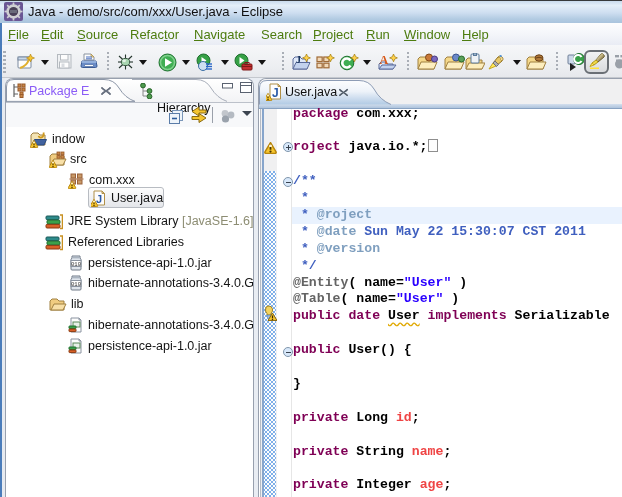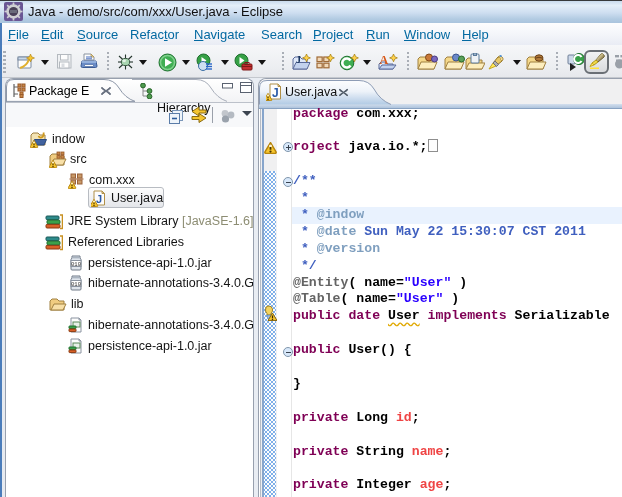--- a/index.html
+++ b/index.html
@@ -7,21 +7,21 @@
        font-family:"Liberation Sans",sans-serif;background:#e9edf3;}
   .abs{position:absolute;}
   
   #titlebar{left:0;top:0;width:622px;height:23px;
     background:linear-gradient(#c9dbed,#e4eff9 20%,#cdddf0 55%,#b2cbe2 82%,#aac4dd);
     border-top:1px solid #37393b;box-sizing:border-box;}
   #titletext{left:28px;top:4px;font-size:13px;color:#101010;}
   
   #menubar{left:2px;top:23px;width:620px;height:22px;
     background:linear-gradient(#fdfdfe,#f4f6fa 50%,#e9ecf4);}
-  .mi{position:absolute;top:27px;font-size:13px;color:#0369a1;}
+  .mi{position:absolute;top:27px;font-size:13px;color:#4d7c0f;}
   .mi u{text-decoration:underline;}
   
   #toolbar{left:2px;top:45px;width:620px;height:33px;
     background:linear-gradient(#f6f7f9,#eceef1 70%,#e6e8ec);
     border-bottom:1px solid #c4c8ce;box-sizing:border-box;}
   .sep{position:absolute;top:52px;height:20px;width:2px;
     background:repeating-linear-gradient(#a9aeb6 0 2px,transparent 2px 4px);}
   .grip{position:absolute;top:51px;height:22px;width:3px;
     background:repeating-linear-gradient(#a9aeb6 0 2px,transparent 2px 4px);}
   .tbi{position:absolute;top:53px;}
@@ -291,21 +291,21 @@
       <line x1="2" y1="11" x2="6" y2="11" stroke="#606060"></line>
       <g stroke="#9a5a28" fill="#c88848">
           <rect x="6" y="1" width="3" height="3"></rect>
           <rect x="10" y="1" width="3" height="3"></rect>
           <rect x="6" y="5" width="3" height="3"></rect>
           <rect x="10" y="5" width="3" height="3"></rect>
           <rect x="8" y="9" width="3" height="3"></rect>
           <rect x="8" y="11.5" width="3" height="3"></rect>
         </g>
     </svg>
-    <div class="abs" style="left:23px;top:5px;font-size:12.5px;color:#000000;">Package E</div>
+    <div class="abs" style="left:23px;top:5px;font-size:12.5px;color:#8b5cf6;">Package E</div>
     <svg class="abs" style="left:94px;top:6px" width="12" height="12" viewBox="0 0 12 12">
       <g stroke="#6a7280" stroke-width="1.4" fill="none">
         <path d="M1.5 2.5 Q3 4.5 5 5.5 M10.5 2.5 Q9 4.5 7 5.5 M1.5 9.5 Q3 7.5 5 6.5 M10.5 9.5 Q9 7.5 7 6.5"></path>
         <path d="M1.5 2.5 L10.5 9.5 M10.5 2.5 L1.5 9.5"></path>
       </g>
     </svg>
 
     <svg class="abs" style="left:126px;top:0" width="96" height="23" viewBox="0 0 96 23">
       <path d="M0 0.5 L64 0.5 Q74 0.5 79 9 Q85 19 95 22.4" fill="none" stroke="#a8aeba"></path>
     </svg>
@@ -488,21 +488,21 @@
     <div id="foldline"></div>
     <div id="hatch"></div>
     <div id="rulerline"></div>
     <div id="blueline"></div>
     <div id="curline" style="top:98px"></div>
     <div id="code">
       <div class="codeline" style="top:-3.5px"><span class="kw">package</span> com.xxx;</div>
       <div class="codeline" style="top:30.3px"><span class="kw">roject</span> java.io.*;<span style="display:inline-block;width:8px;height:11px;border:1px solid #8e8e8e;background:#fdfdfd;vertical-align:-2px;"></span></div>
       <div class="codeline jd" style="top:64.1px">/**</div>
       <div class="codeline jd" style="top:81px"> *</div>
-      <div class="codeline jd" style="top:97.9px"> * <span class="jdt">@indow</span></div>
+      <div class="codeline jd" style="top:97.9px"> * <span class="jdt">@roject</span></div>
       <div class="codeline jd" style="top:114.8px"> * <span class="jdt">@date</span> Sun May 22 15:30:07 CST 2011</div>
       <div class="codeline jd" style="top:131.7px"> * <span class="jdt">@version</span></div>
       <div class="codeline jd" style="top:148.6px"> */</div>
       <div class="codeline" style="top:165.5px"><span class="ann">@Entity</span>( name=<span class="str">"User"</span> )</div>
       <div class="codeline" style="top:182.4px"><span class="ann">@Table</span>( name=<span class="str">"User"</span> )</div>
       <div class="codeline" style="top:199.3px"><span class="kw">public</span> <span class="kw">date</span> <span style="text-decoration:underline wavy #e0a800;text-decoration-skip-ink:none;text-underline-offset:2px;">User</span> <span class="kw">implements</span> Serializable</div>
       <div class="codeline" style="top:233.1px"><span class="kw">public</span> User() {</div>
       <div class="codeline" style="top:266.9px">}</div>
       <div class="codeline" style="top:300.7px"><span class="kw">private</span> Long <span class="fld">id</span>;</div>
       <div class="codeline" style="top:334.5px"><span class="kw">private</span> String <span class="fld">name</span>;</div>

